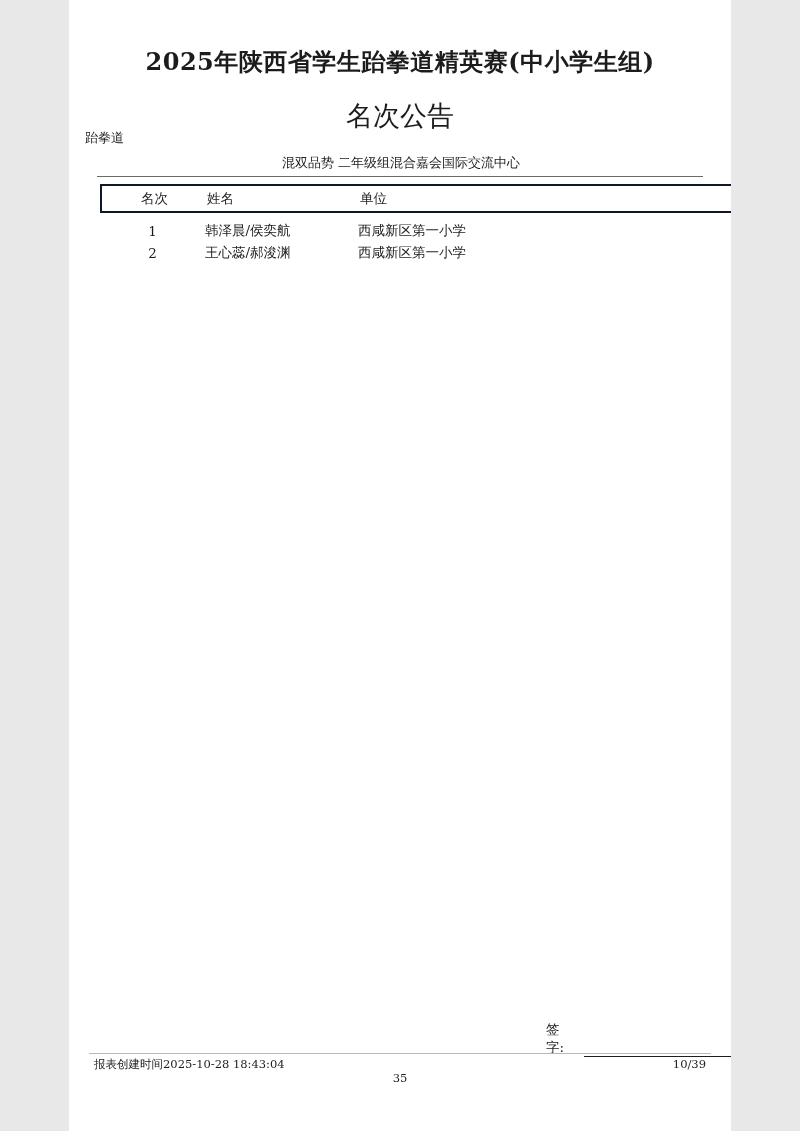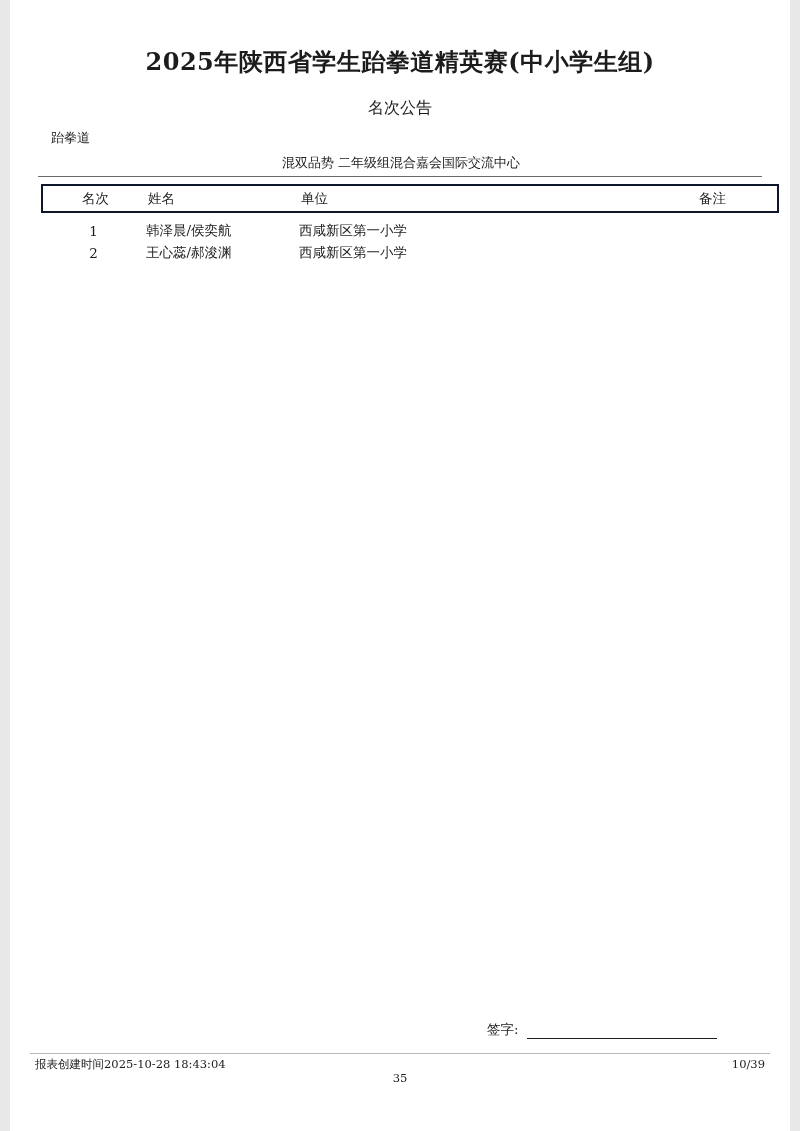--- a/index.html
+++ b/index.html
@@ -2,53 +2,54 @@
 <html><head>
 <meta charset="utf-8">
 <style>
   html, body {
     margin: 0;
     padding: 0;
     background: #e8e8e8;
   }
   .page {
     position: relative;
-    width: 780px;
+    width: 636px;
     height: 1131px;
     margin: 0 auto;
     background: #ffffff;
     font-family: "DejaVu Serif", "Liberation Serif", serif;
     color: #1c1c1c;
     overflow: hidden;
+    padding-left: 26px;
   }
   .doc-title {
     position: absolute;
     top: 46px;
     left: 0;
     width: 100%;
     margin: 0;
     text-align: center;
     font-size: 24px;
     font-weight: bold;
     letter-spacing: 0.5px;
   }
   .doc-subtitle {
     position: absolute;
     top: 98px;
     left: 0;
     width: 100%;
     margin: 0;
     text-align: center;
-    font-size: 16px;
+    font-size: 27px;
     font-weight: normal;
   }
   .sport-line {
     position: absolute;
     top: 129px;
-    left: 41px;
+    left: 16px;
     font-size: 13px;
   }
   .event-line {
     position: absolute;
     top: 154px;
     left: 30px;
     right: 28px;
     display: flex;
     justify-content: center;
     align-items: baseline;

